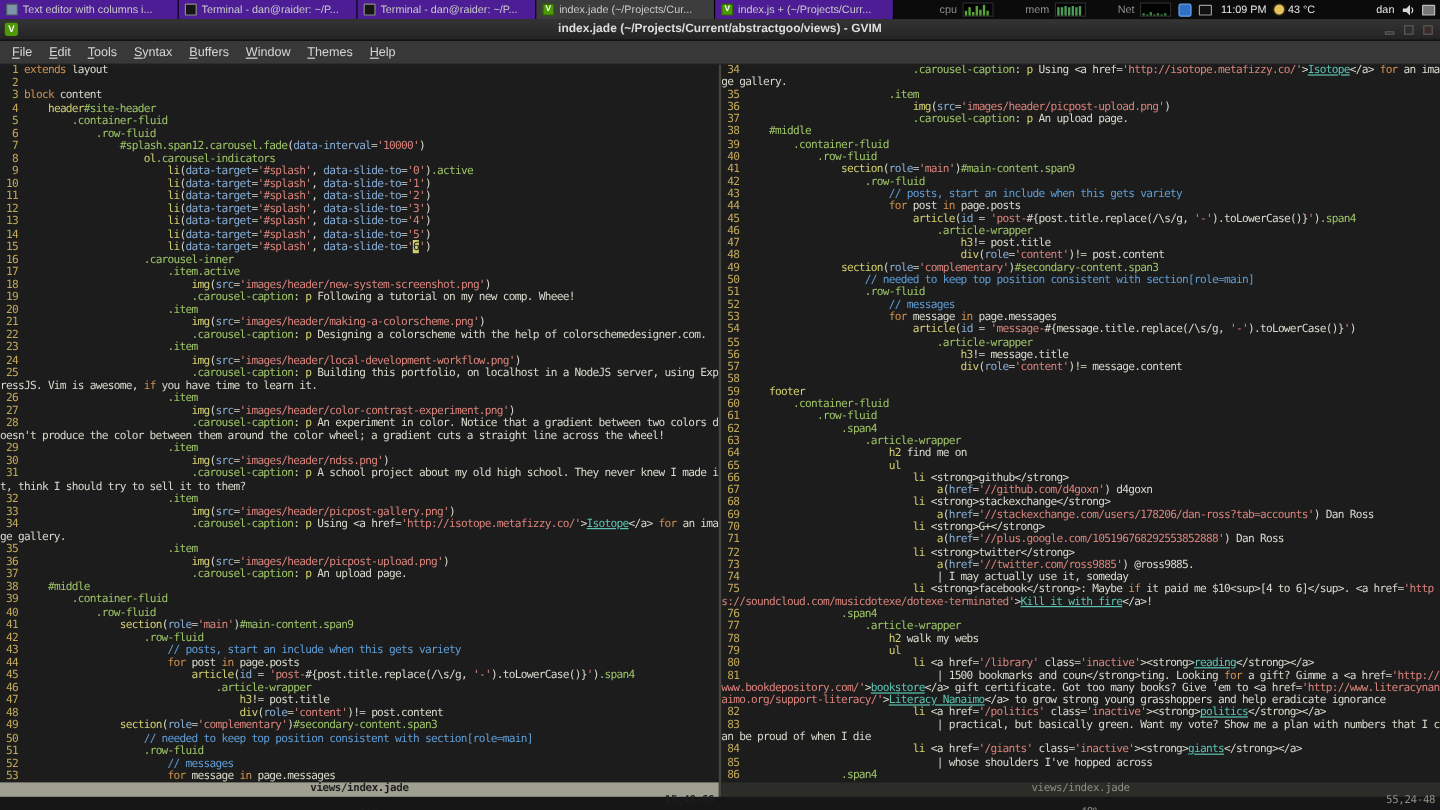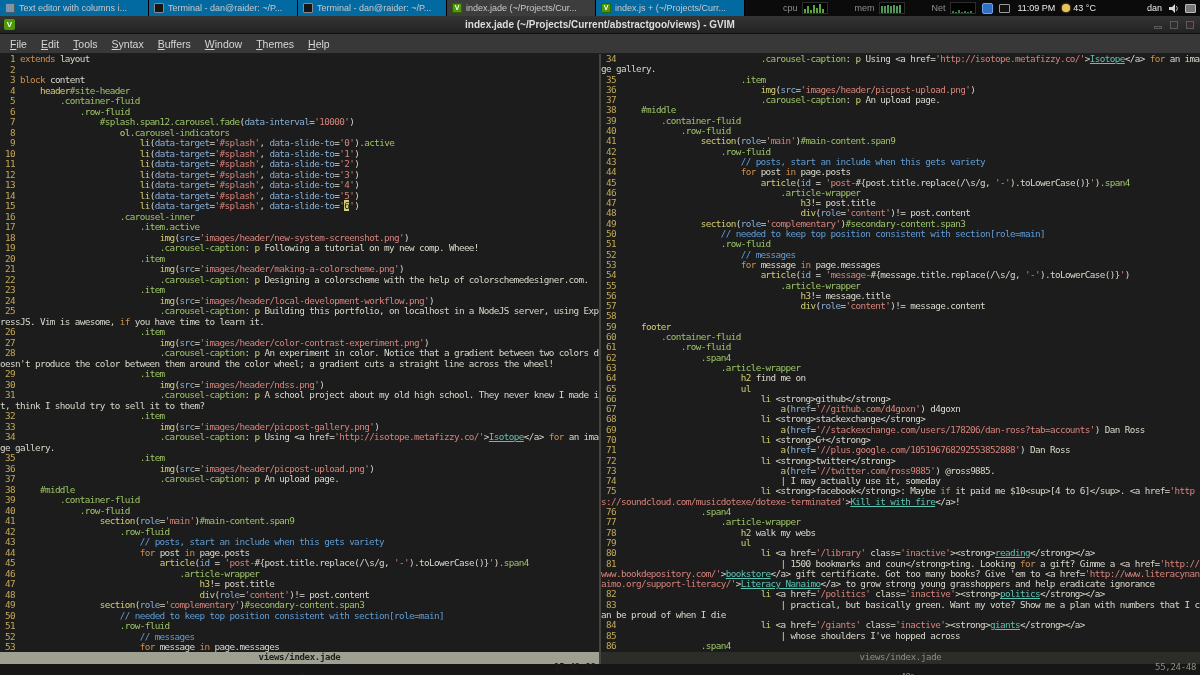--- a/index.html
+++ b/index.html
@@ -6,21 +6,21 @@
   html,body { margin:0; padding:0; }
   body {
     width:1200px; height:675px; overflow:hidden;
     background:#1c1c1c; font-family:"Liberation Sans", sans-serif;
     -webkit-font-smoothing:antialiased;
   }
 
   
   .panel { height:16px; background:#0b0b0b; display:flex; align-items:stretch; }
   .task { display:flex; align-items:center; gap:4px; width:149px; padding:0 5px;
-          border-right:1px solid #000; background:#0369a1; overflow:hidden; }
+          border-right:1px solid #000; background:#4c1d95; overflow:hidden; }
   .task.active { background:#3d3d3d; }
   .ticon { width:10px; height:10px; flex:none; border-radius:1px; }
   .ticon.text-editor { background:#7e95a9; border:1px solid #4a5a66; }
   .ticon.terminal { background:#151515; border:1px solid #8a8a8a; }
   .ticon.gvim { background:#4e9a06; border:1px solid #2f6400; color:#fff; font-size:7px;
                 line-height:8px; text-align:center; font-weight:bold; }
   .tlabel { font-size:9px; color:#c9c9c9; white-space:nowrap; overflow:hidden; }
 
   .tray { margin-left:auto; display:flex; align-items:center; gap:5px; padding:0 4px; }
   .mon-label { font-size:9px; color:#8f8f8f;margin-left:21px; }

